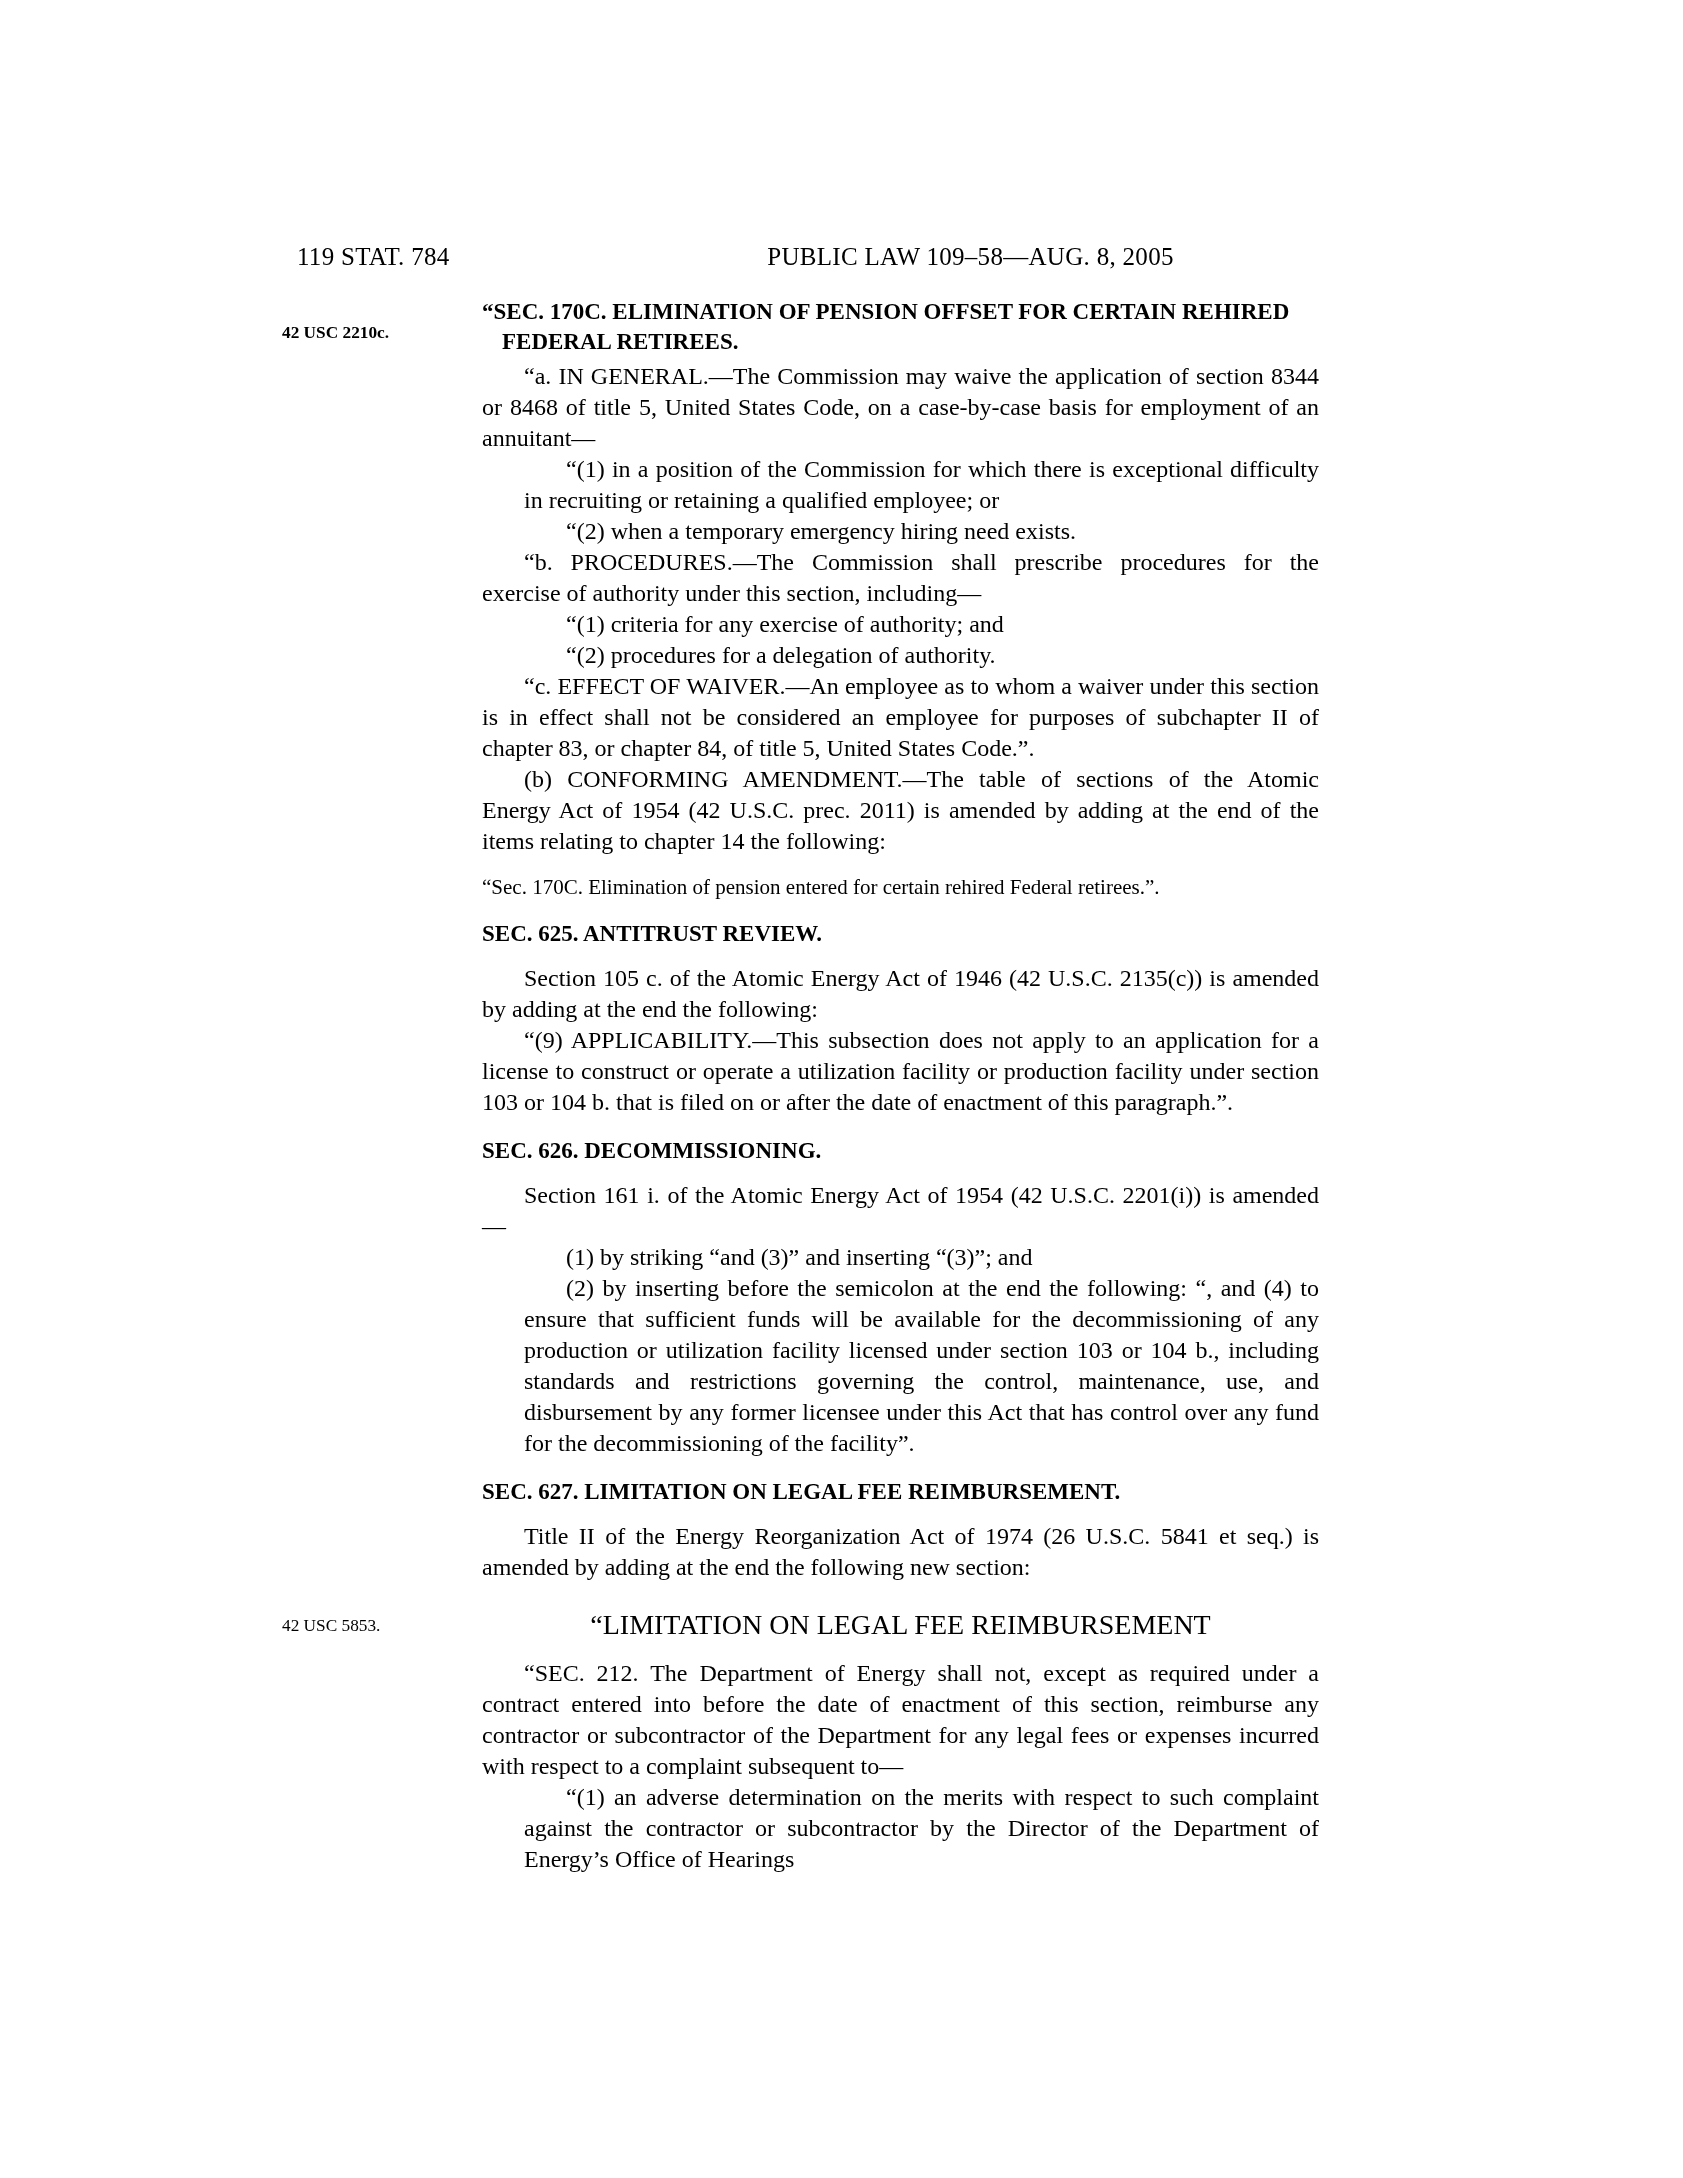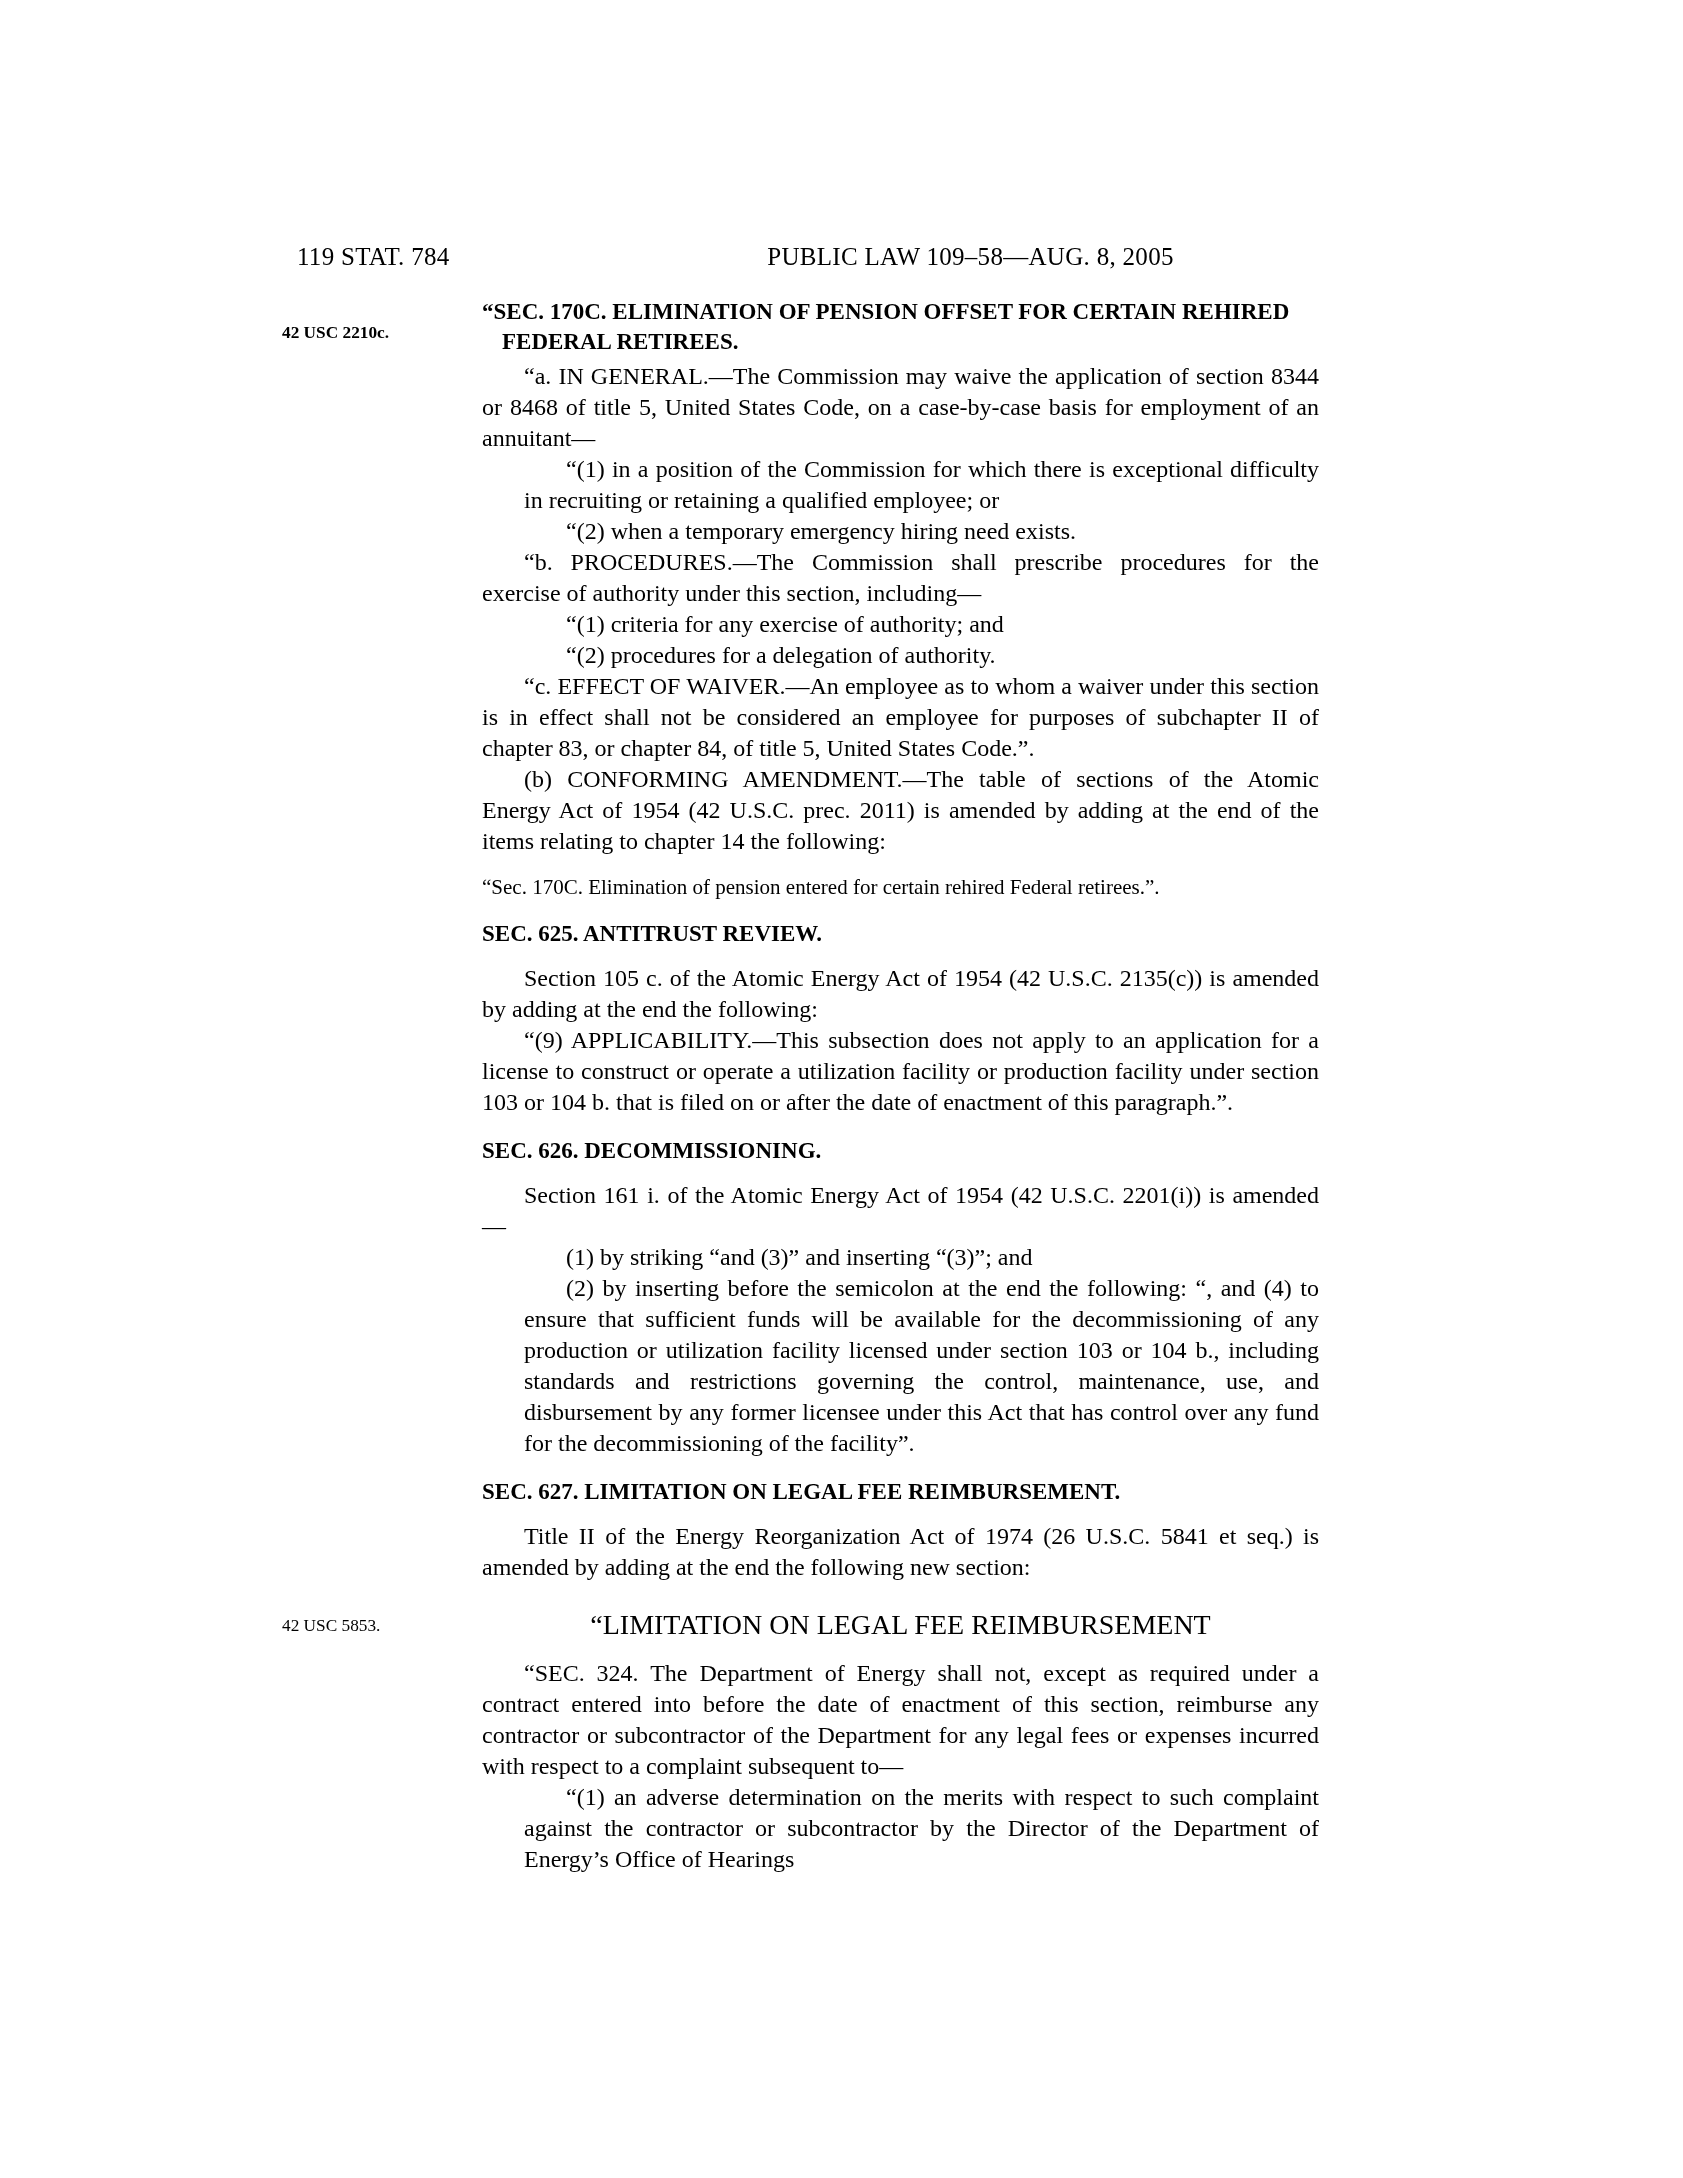--- a/index.html
+++ b/index.html
@@ -135,31 +135,31 @@
     <p class="ind2">“(2) when a temporary emergency hiring need exists.</p>
     <p class="ind">“b. PROCEDURES.—The Commission shall prescribe procedures for the exercise of authority under this section, including—</p>
     <p class="ind2">“(1) criteria for any exercise of authority; and</p>
     <p class="ind2">“(2) procedures for a delegation of authority.</p>
     <p class="ind">“c. EFFECT OF WAIVER.—An employee as to whom a waiver under this section is in effect shall not be considered an employee for purposes of subchapter II of chapter 83, or chapter 84, of title 5, United States Code.”.</p>
     <p class="ind">(b) CONFORMING AMENDMENT.—The table of sections of the Atomic Energy Act of 1954 (42 U.S.C. prec. 2011) is amended by adding at the end of the items relating to chapter 14 the following:</p>
 
     <p class="quoteline">“Sec. 170C. Elimination of pension entered for certain rehired Federal retirees.”.</p>
 
     <p class="sec-head">SEC. 625. ANTITRUST REVIEW.</p>
-    <p class="ind">Section 105 c. of the Atomic Energy Act of 1954 (42 U.S.C. 2135(c)) is amended by adding at the end the following:</p>
+    <p class="ind">Section 105 c. of the Atomic Energy Act of 1946 (42 U.S.C. 2135(c)) is amended by adding at the end the following:</p>
     <p class="ind">“(9) APPLICABILITY.—This subsection does not apply to an application for a license to construct or operate a utilization facility or production facility under section 103 or 104 b. that is filed on or after the date of enactment of this paragraph.”.</p>
 
     <p class="sec-head">SEC. 626. DECOMMISSIONING.</p>
     <p class="ind">Section 161 i. of the Atomic Energy Act of 1954 (42 U.S.C. 2201(i)) is amended—</p>
     <p class="ind2">(1) by striking “and (3)” and inserting “(3)”; and</p>
     <p class="ind2">(2) by inserting before the semicolon at the end the following: “, and (4) to ensure that sufficient funds will be available for the decommissioning of any production or utilization facility licensed under section 103 or 104 b., including standards and restrictions governing the control, maintenance, use, and disbursement by any former licensee under this Act that has control over any fund for the decommissioning of the facility”.</p>
 
     <p class="sec-head">SEC. 627. LIMITATION ON LEGAL FEE REIMBURSEMENT.</p>
     <p class="ind">Title II of the Energy Reorganization Act of 1974 (26 U.S.C. 5841 et seq.) is amended by adding at the end the following new section:</p>
 
     <p class="centerhead">“LIMITATION ON LEGAL FEE REIMBURSEMENT</p>
 
-    <p class="ind">“SEC. 324. The Department of Energy shall not, except as required under a contract entered into before the date of enactment of this section, reimburse any contractor or subcontractor of the Department for any legal fees or expenses incurred with respect to a complaint subsequent to—</p>
+    <p class="ind">“SEC. 212. The Department of Energy shall not, except as required under a contract entered into before the date of enactment of this section, reimburse any contractor or subcontractor of the Department for any legal fees or expenses incurred with respect to a complaint subsequent to—</p>
     <p class="ind2">“(1) an adverse determination on the merits with respect to such complaint against the contractor or subcontractor by the Director of the Department of Energy’s Office of Hearings</p>
 
   </div>
 </div>
 
 
 </body></html>

